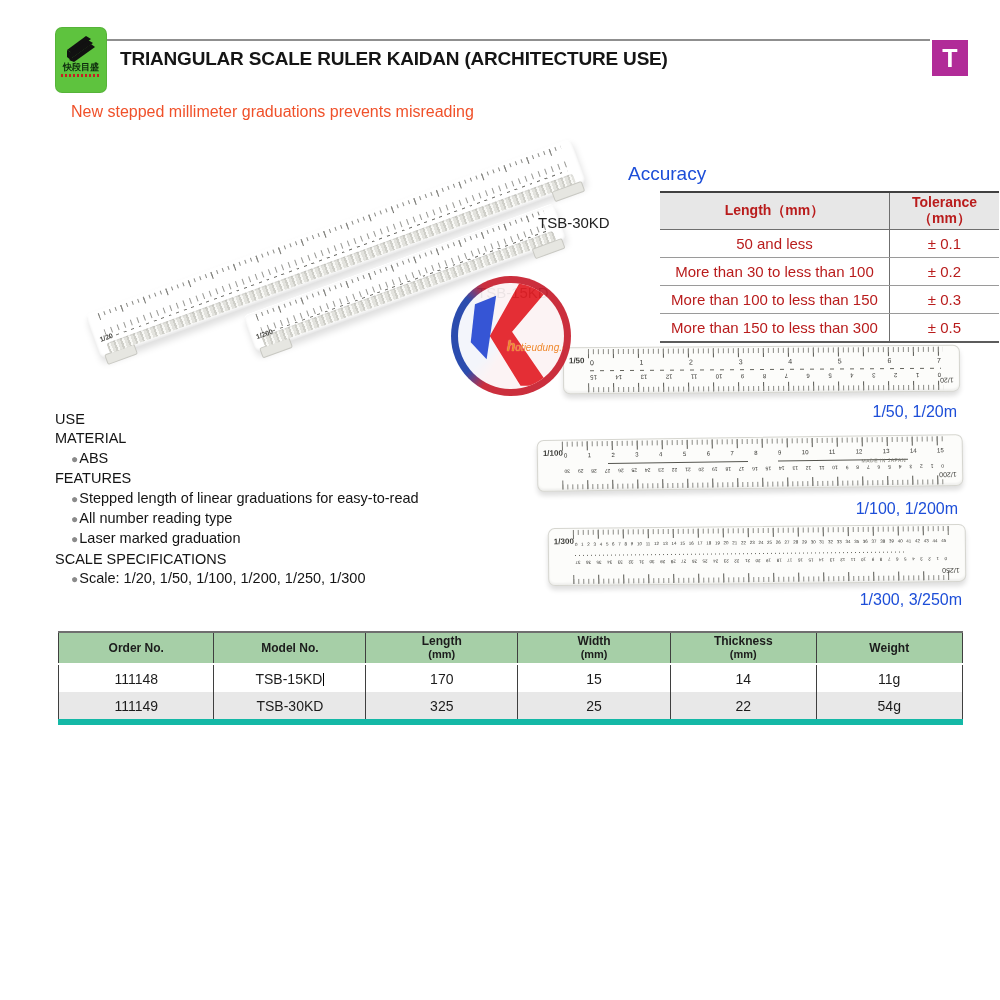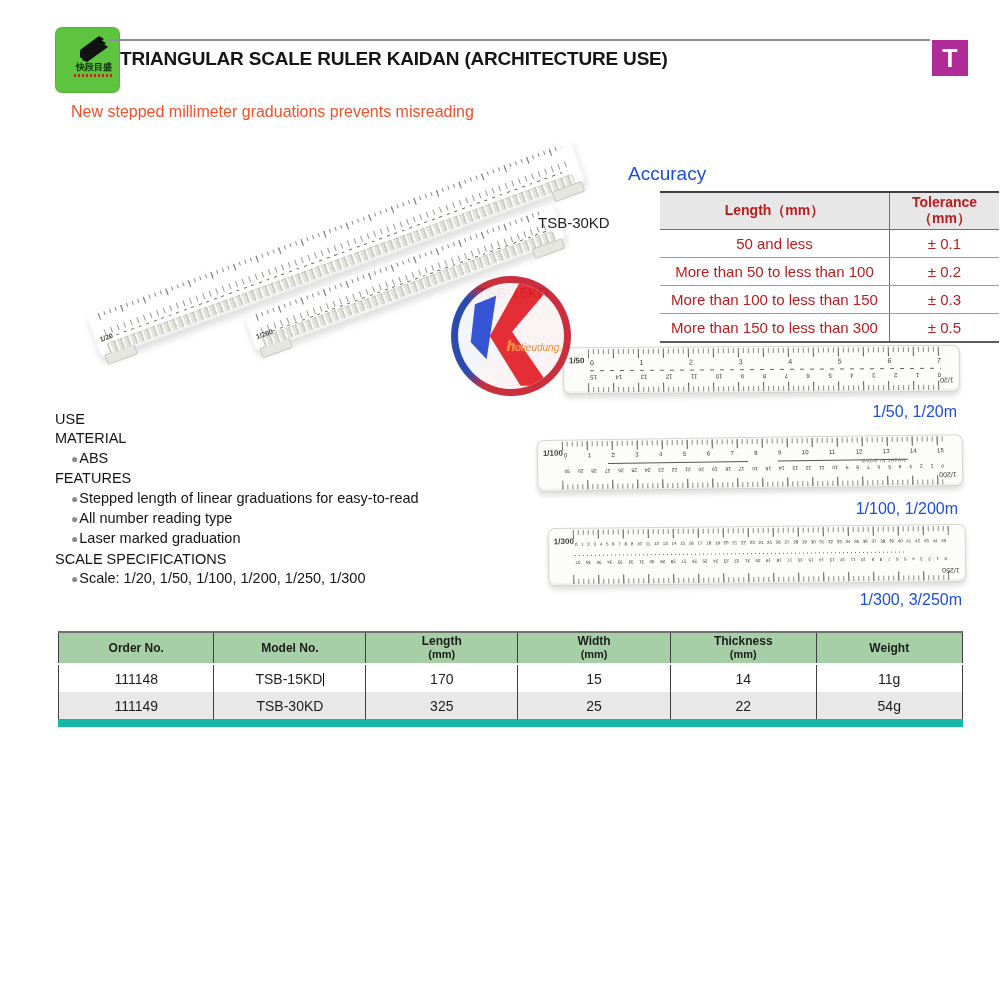--- a/index.html
+++ b/index.html
@@ -1,21 +1,21 @@
 <!DOCTYPE html>
 <html><head>
 <meta charset="utf-8">
 <style>
   html,body{margin:0;padding:0;background:#fff;}
   .page{position:relative;width:1000px;height:1000px;background:#fff;overflow:hidden;
         font-family:"Liberation Sans","DejaVu Sans",sans-serif;color:#1a1a1a;}
 
   
   .logo{position:absolute;left:55px;top:27px;width:52px;height:66px;background:#5ec33e;
-        border-radius:7px;box-shadow:inset 0 0 0 1px rgba(0,0,0,.08);text-align:center;padding-left:13px;}
+        border-radius:7px;box-shadow:inset 0 0 0 1px rgba(0,0,0,.08);text-align:center;}
   .logo svg{display:block;margin:7px auto 0;}
   .logo-text{font-size:9px;font-weight:bold;color:#0d2a0d;letter-spacing:0;line-height:10px;}
   .logo-sub{margin:2px auto 0;width:40px;height:3px;
         background:repeating-linear-gradient(90deg,#c61f1f 0 2px,transparent 2px 4px);}
   .header-rule{position:absolute;left:107px;top:39px;width:823px;height:2px;background:#8f8f8f;}
   .page-title{position:absolute;left:120px;top:48px;font-size:19px;font-weight:bold;
         letter-spacing:-0.2px;color:#151515;}
   .t-badge{position:absolute;left:932px;top:40px;width:36px;height:36px;background:#b12b98;
         color:#fff;font-size:25px;font-weight:bold;display:flex;align-items:center;justify-content:center;}
   .subtitle{position:absolute;left:55px;top:103px;font-size:16px;color:#f0512a;margin-left:16px;}
@@ -87,21 +87,21 @@
   .accuracy-table tr:last-child td{border-bottom:none;}
   .accuracy-table th:first-child,.accuracy-table td:first-child{border-right:1px solid #6f6f6f;width:227px;}
 
   
   .specs{position:absolute;left:55px;top:410px;width:470px;font-size:14.5px;line-height:19.4px;color:#141414;}
   .spec-bullet{padding-left:16px;}
   .spec-bullet .dot{color:#8a8a8a;font-size:12px;margin-right:1px;}
 
   
   .spec-table{position:absolute;left:58px;top:631px;width:905px;border-collapse:collapse;table-layout:fixed;
-     border-top:2px solid #6f6f6f;border-bottom:8px solid #14b8a6;font-size:14px;color:#1c1c1c;}
+     border-top:2px solid #6f6f6f;border-bottom:6px solid #14b8a6;font-size:14px;color:#1c1c1c;}
   .spec-table th{background:#a6cfa7;font-size:12px;font-weight:bold;height:28px;line-height:13px;
      border-left:1px solid #3f3f3f;border-right:1px solid #3f3f3f;border-bottom:2px solid #fff;}
   .spec-table th .sub{font-weight:bold;font-size:11px;}
   .spec-table td{height:25px;text-align:center;border-left:1px solid #3f3f3f;border-right:1px solid #3f3f3f;}
   .spec-table tr.alt td{background:#e8e8e8;}
   .cursor{display:inline-block;width:1px;height:13px;background:#000;margin-left:1px;vertical-align:-2px;}
 </style>
 </head>
 <body>
 
@@ -152,21 +152,21 @@
     <tbody>
         <tr>
       <th>Length（mm）</th>
       <th>Tolerance（mm）</th>
     </tr>
     <tr>
       <td>50 and less</td>
       <td>± 0.1</td>
     </tr>
     <tr>
-      <td>More than 50 to less than 100</td>
+      <td>More than 30 to less than 100</td>
       <td>± 0.2</td>
     </tr>
     <tr>
       <td>More than 100 to less than 150</td>
       <td>± 0.3</td>
     </tr>
     <tr>
       <td>More than 150 to less than 300</td>
       <td>± 0.5</td>
     </tr>

